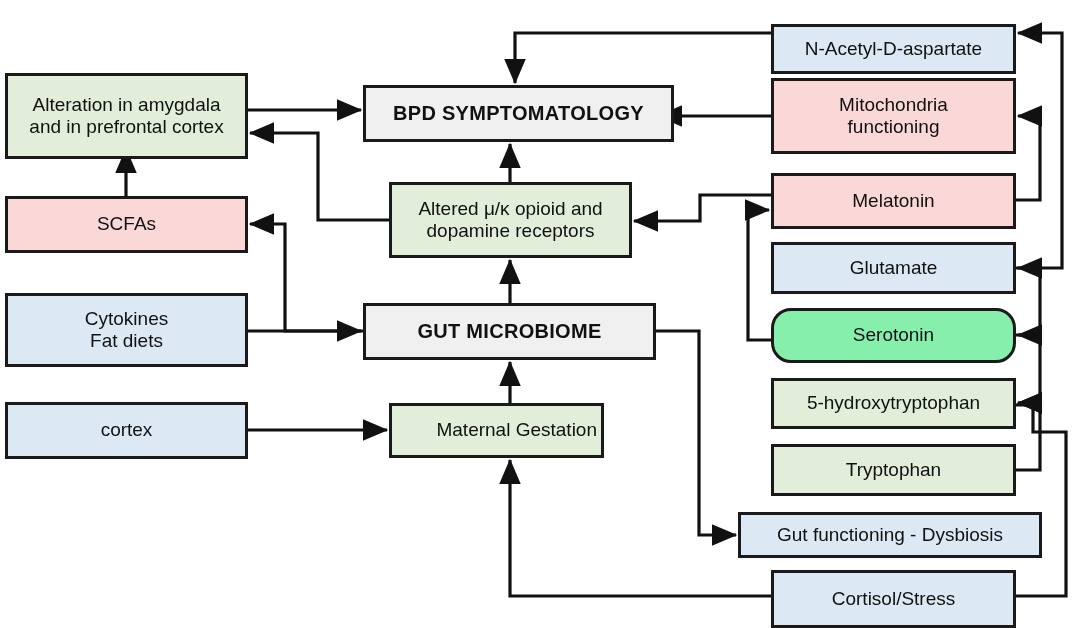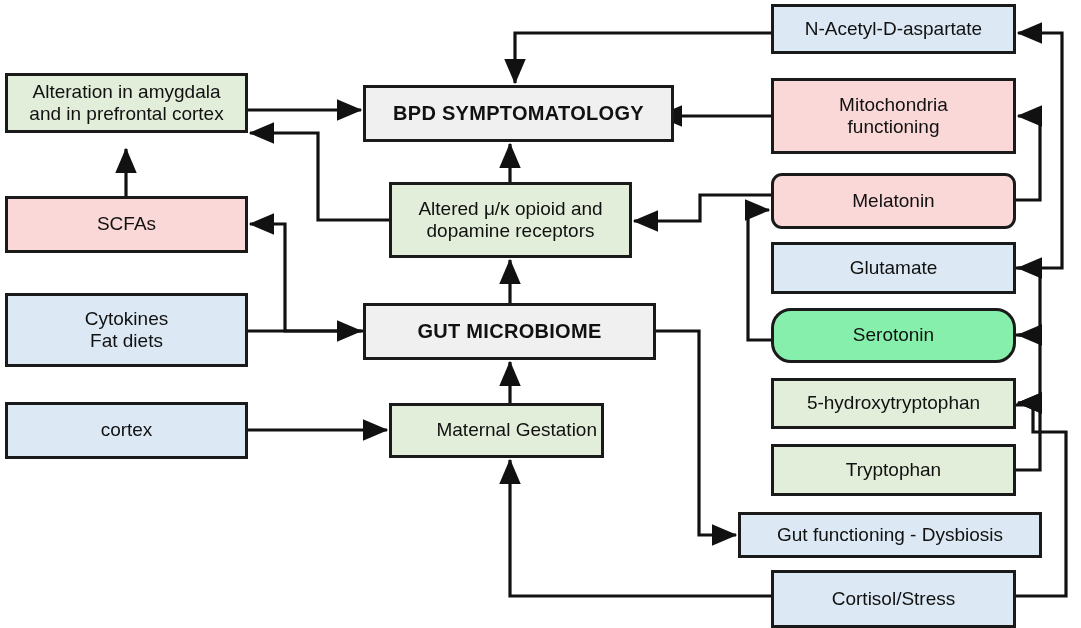--- a/index.html
+++ b/index.html
@@ -90,21 +90,21 @@
 
       <path d="M1016,596 L1066,596 L1066,432 L1033,432 L1033,403 L1018,403" marker-end="url(#ah)"></path>
 
       <path d="M656,331 L699,331 L699,535 L736,535" marker-end="url(#ah)"></path>
 
       <path d="M771,596 L510,596 L510,460" marker-end="url(#ah)"></path>
     </g>
   </svg>
 
   <div id="node-layer">
-      <div class="node" style="left: 5px; top: 73px; width: 243px; height: 60px; background: rgb(226, 238, 218); border-color: rgb(26, 26, 26);">
+      <div class="node" style="left: 5px; top: 73px; width: 243px; height: 86px; background: rgb(226, 238, 218); border-color: rgb(26, 26, 26);">
         <span class="lbl">Alteration in amygdala<br>and in prefrontal cortex</span>
       </div>
       <div class="node" style="left: 5px; top: 196px; width: 243px; height: 57px; background: rgb(251, 216, 216); border-color: rgb(26, 26, 26);">
         <span class="lbl">SCFAs</span>
       </div>
       <div class="node" style="left: 5px; top: 293px; width: 243px; height: 74px; background: rgb(220, 233, 245); border-color: rgb(26, 26, 26);">
         <span class="lbl">Cytokines<br>Fat diets</span>
       </div>
       <div class="node" style="left: 5px; top: 402px; width: 243px; height: 57px; background: rgb(220, 233, 245); border-color: rgb(26, 26, 26);">
         <span class="lbl">cortex</span>
@@ -114,27 +114,27 @@
       </div>
       <div class="node" style="left: 389px; top: 182px; width: 243px; height: 76px; background: rgb(226, 238, 218); border-color: rgb(26, 26, 26);">
         <span class="lbl">Altered μ/κ opioid and<br>dopamine receptors</span>
       </div>
       <div class="node bold" style="left: 363px; top: 303px; width: 293px; height: 57px; background: rgb(240, 240, 240); border-color: rgb(26, 26, 26);">
         <span class="lbl">GUT MICROBIOME</span>
       </div>
       <div class="node" style="left: 389px; top: 403px; width: 215px; height: 55px; background: rgb(226, 238, 218); border-color: rgb(26, 26, 26); text-align: right;">
         <span class="lbl">Maternal Gestation</span>
       </div>
-      <div class="node" style="left: 771px; top: 4px; width: 245px; height: 50px; background: rgb(220, 233, 245); border-color: rgb(26, 26, 26);">
+      <div class="node" style="left: 771px; top: 24px; width: 245px; height: 50px; background: rgb(220, 233, 245); border-color: rgb(26, 26, 26);">
         <span class="lbl">N-Acetyl-D-aspartate</span>
       </div>
       <div class="node" style="left: 771px; top: 78px; width: 245px; height: 76px; background: rgb(251, 216, 216); border-color: rgb(26, 26, 26);">
         <span class="lbl">Mitochondria<br>functioning</span>
       </div>
-      <div class="node" style="left: 771px; top: 173px; width: 245px; height: 56px; background: rgb(251, 216, 216); border-color: rgb(26, 26, 26); border-radius: 11px;">
+      <div class="node" style="left: 771px; top: 173px; width: 245px; height: 56px; background: rgb(251, 216, 216); border-color: rgb(26, 26, 26);">
         <span class="lbl">Melatonin</span>
       </div>
       <div class="node" style="left: 771px; top: 242px; width: 245px; height: 52px; background: rgb(220, 233, 245); border-color: rgb(26, 26, 26);">
         <span class="lbl">Glutamate</span>
       </div>
       <div class="node" style="left: 771px; top: 308px; width: 245px; height: 55px; background: #86efac; border-color: rgb(26, 26, 26); border-radius: 20px;">
         <span class="lbl">Serotonin</span>
       </div>
       <div class="node" style="left: 771px; top: 378px; width: 245px; height: 51px; background: rgb(226, 238, 218); border-color: rgb(26, 26, 26);">
         <span class="lbl">5-hydroxytryptophan</span>

